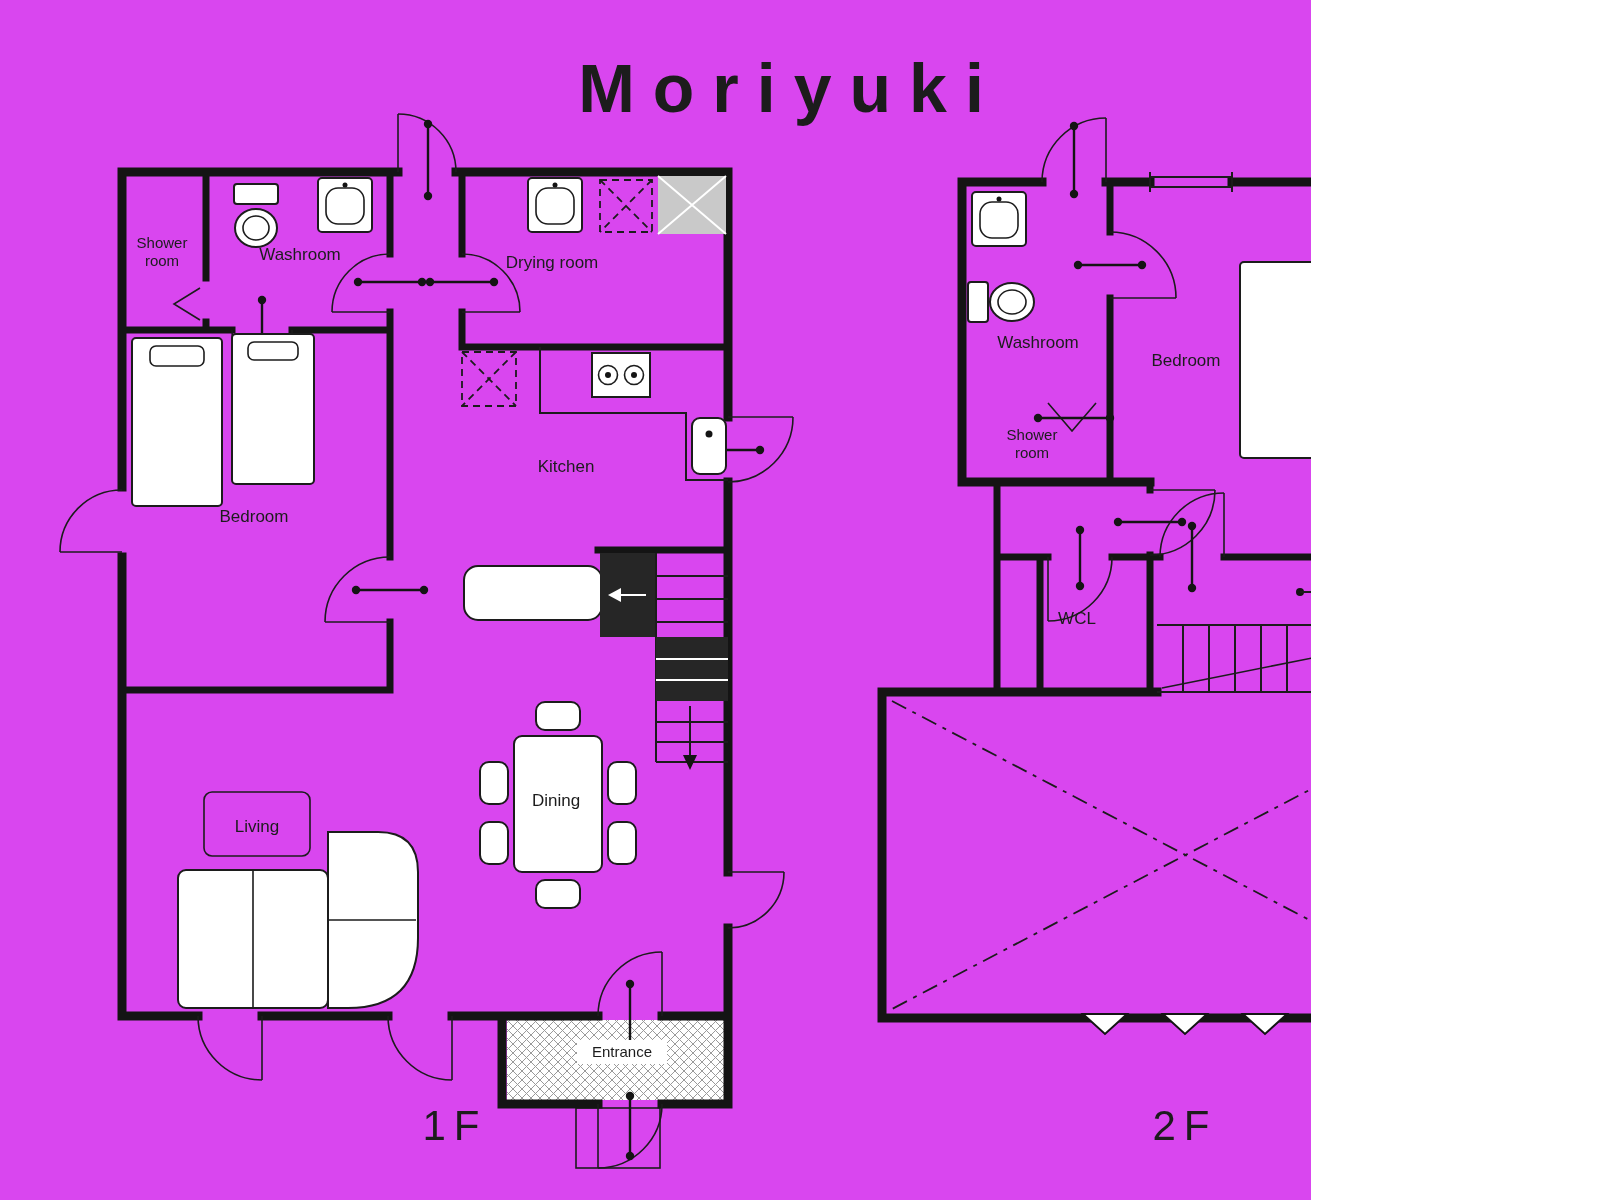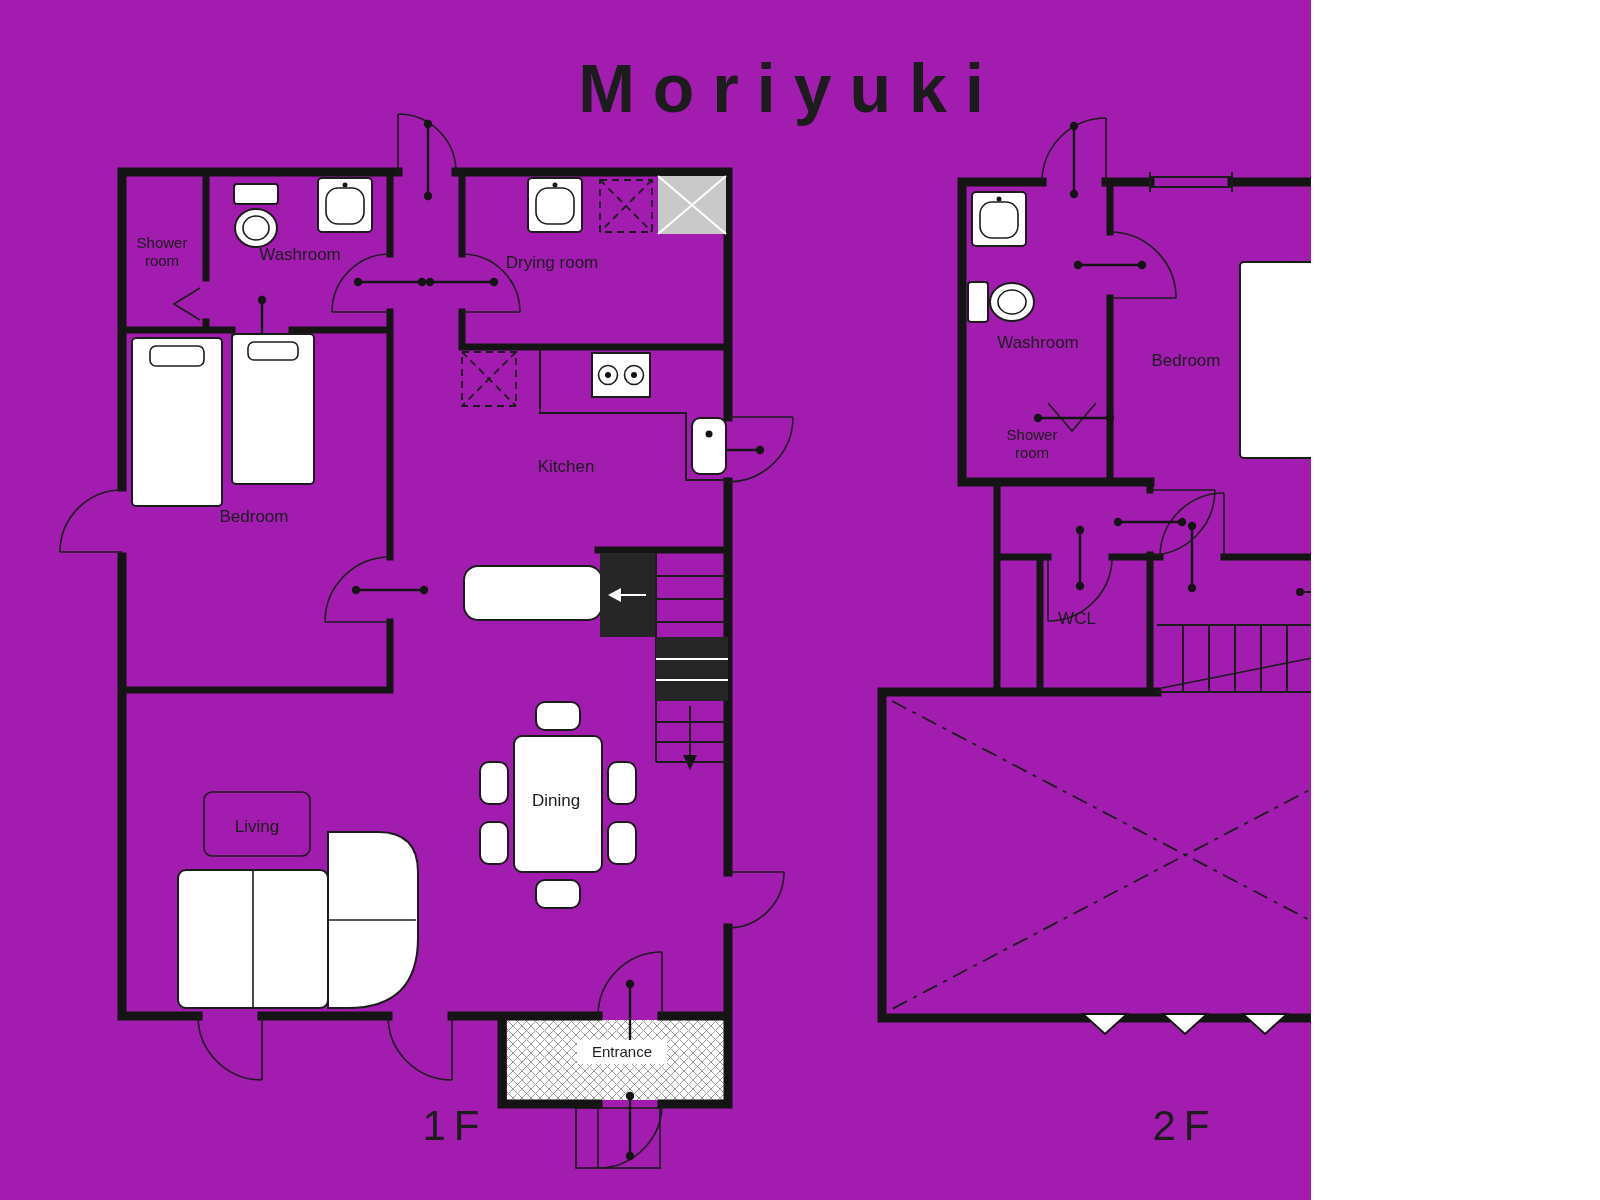--- a/index.html
+++ b/index.html
@@ -1,16 +1,16 @@
 <!DOCTYPE html>
 <html><head>
 <meta charset="utf-8">
 <style>
   html,body{margin:0;padding:0;background:#ffffff;}
-  .page{position:relative;width:1311px;height:1200px;background:#a21caf;overflow:hidden;}
+  .page{position:relative;width:1311px;height:1200px;background:#d946ef;overflow:hidden;}
   svg{display:block;}
   text{font-family:"Liberation Sans","DejaVu Sans",sans-serif;fill:#1c1c1c;}
   .title{font-size:68px;font-weight:bold;letter-spacing:18px;}
   .room-label{font-size:17px;}
   .room-label-sm{font-size:15px;}
   .floor-label{font-size:42px;letter-spacing:8px;}
   .wall{stroke:#141414;fill:none;stroke-linecap:square;}
   .w9{stroke-width:9;}
   .w7{stroke-width:7;}
   .thin{stroke:#1c1c1c;stroke-width:2;fill:none;}

